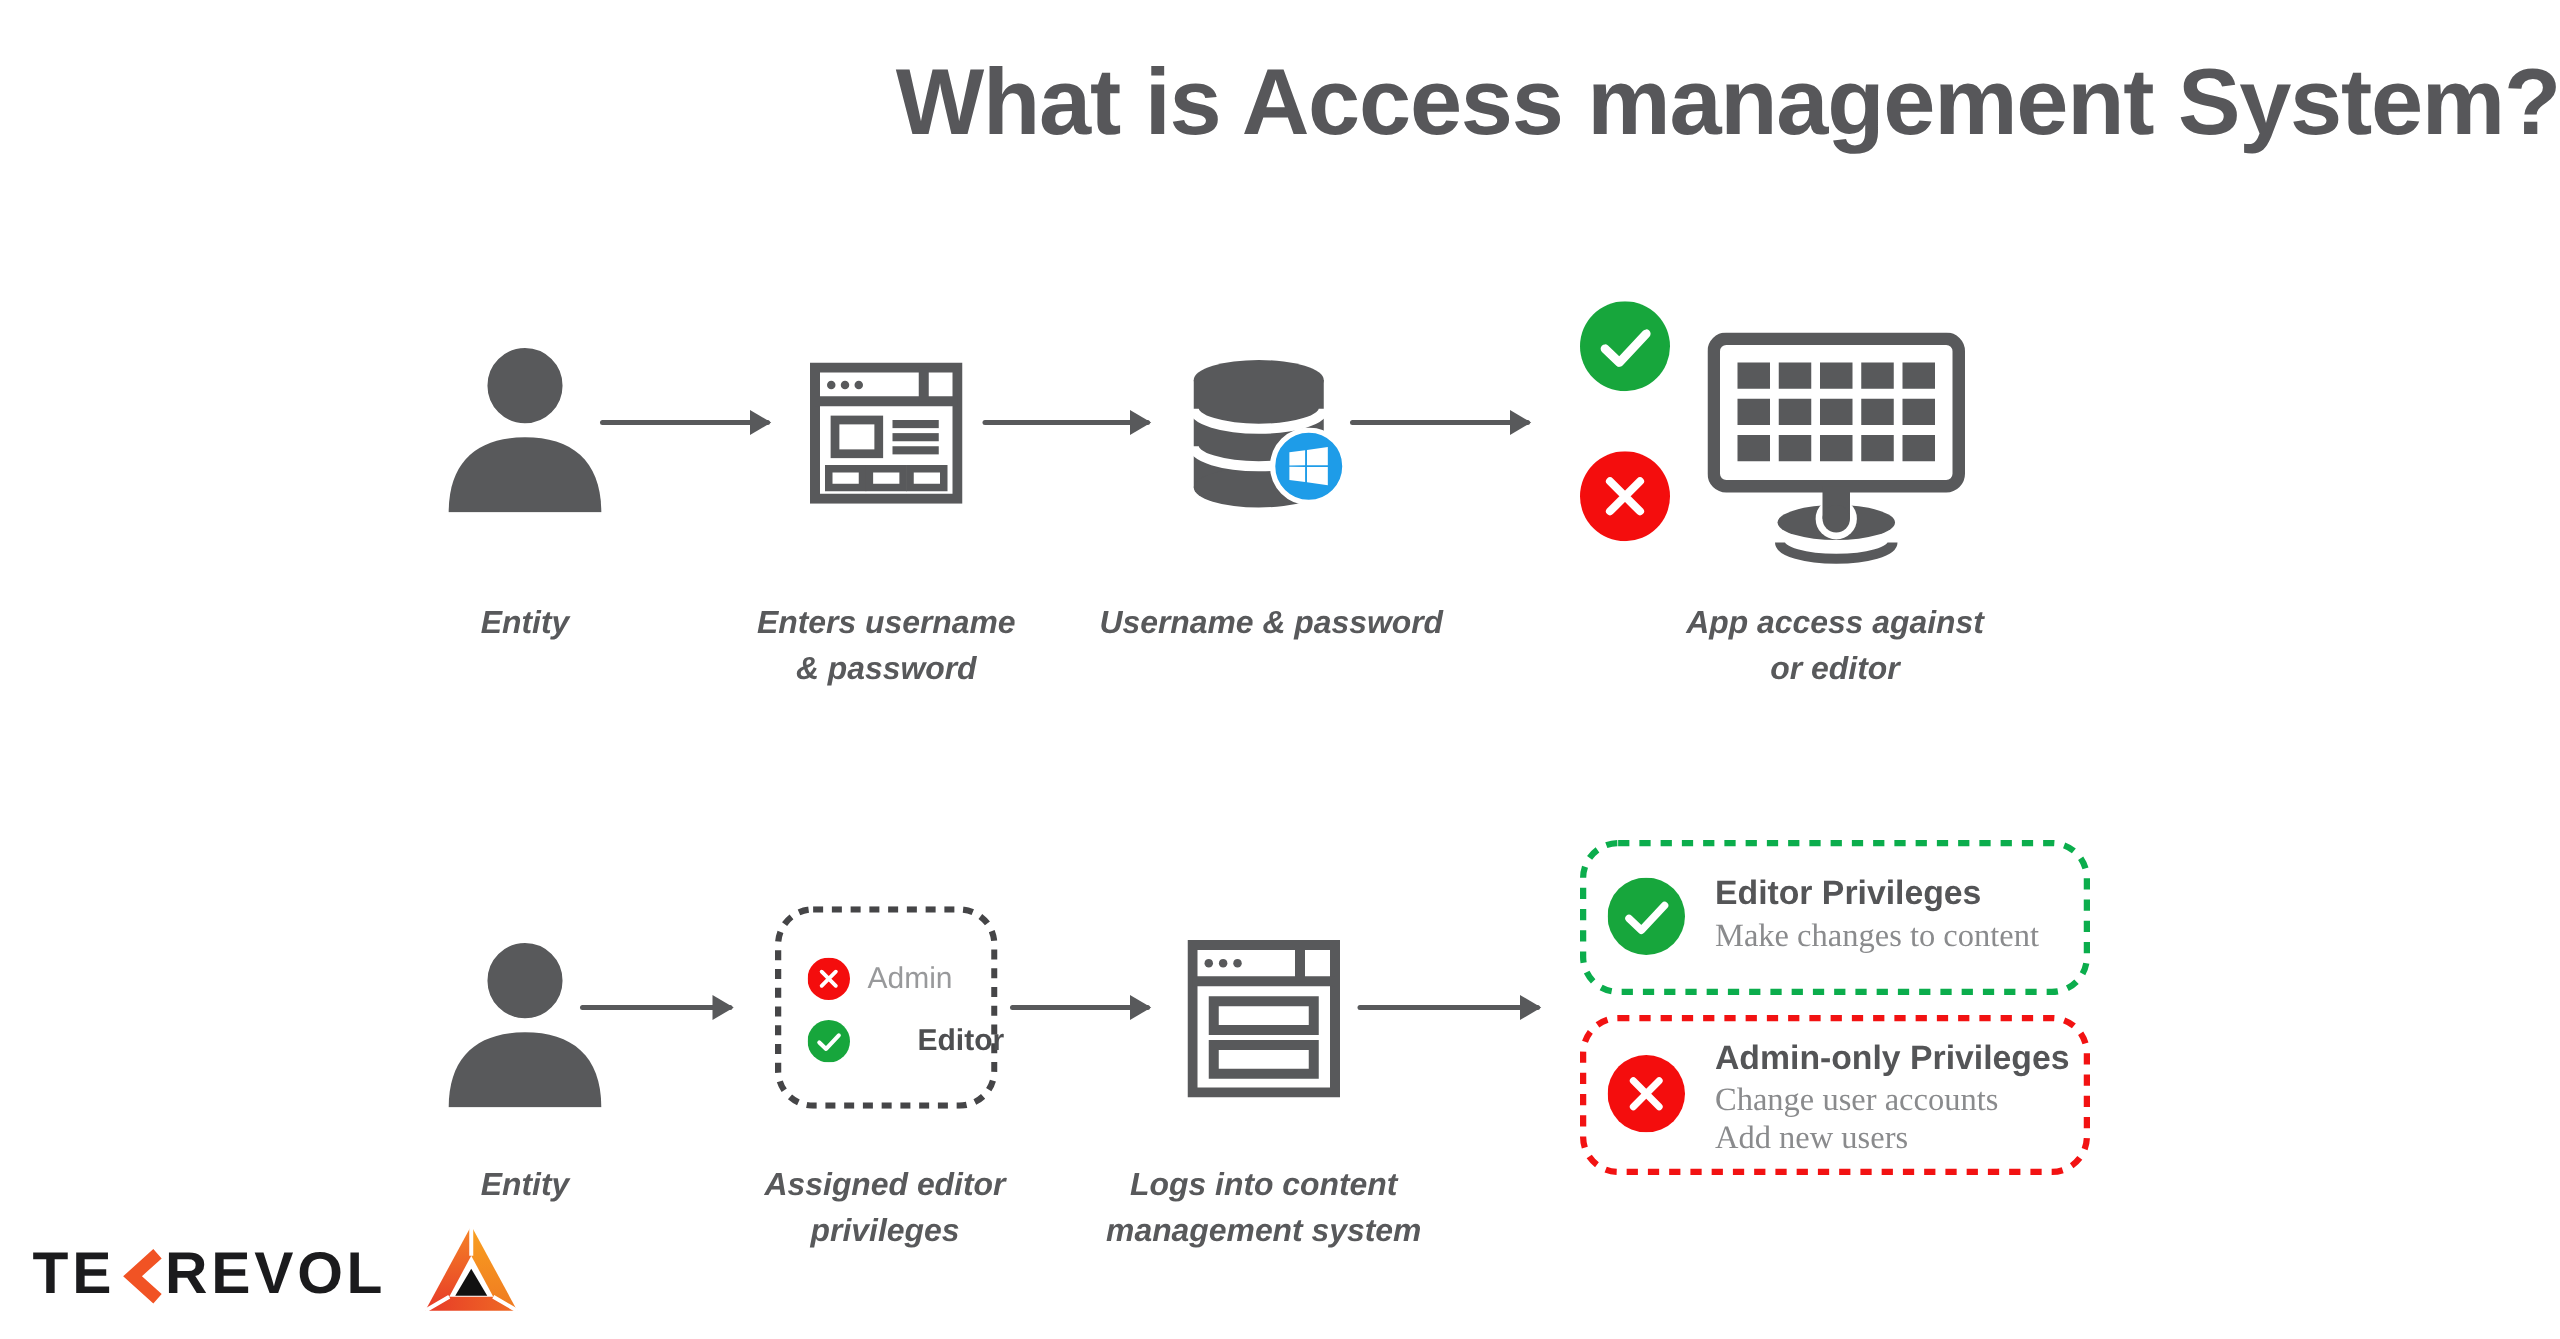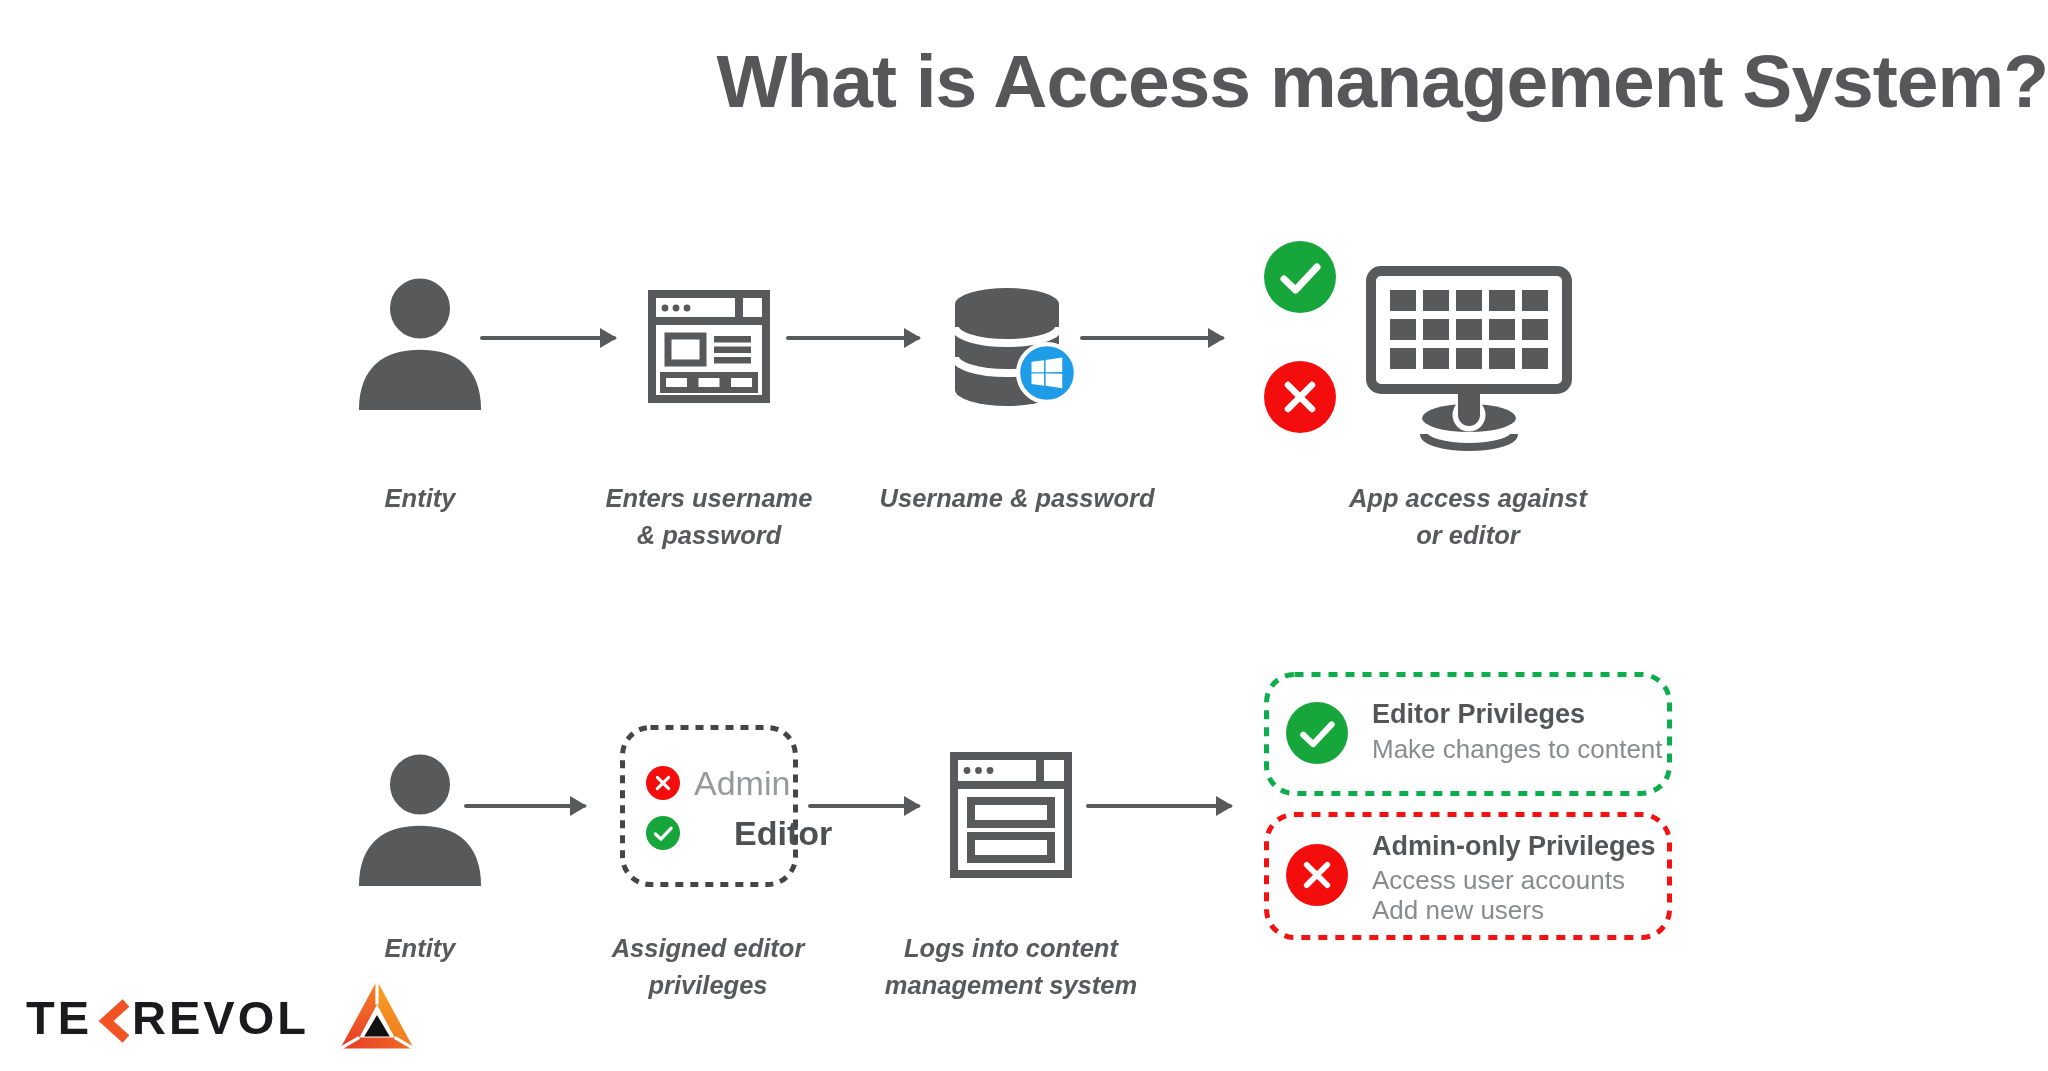--- a/index.html
+++ b/index.html
@@ -8,26 +8,26 @@
   .abs{position:absolute;}
   #title{position:absolute;left:0;top:38px;width:2048px;text-align:right;margin:0;
          font-size:75px;font-weight:bold;color:#57575a;letter-spacing:-1px;}
   .caption{position:absolute;text-align:center;font-weight:bold;font-size:25.5px;
            color:#58595B;line-height:37px;font-style:italic;}
   .arrow{position:absolute;height:4px;background:#58595B;border-radius:2px;}
   .arrow::after{content:"";position:absolute;right:-1px;top:-8px;width:0;height:0;
                 border-left:17px solid #58595B;border-top:10px solid transparent;
                 border-bottom:10px solid transparent;}
   .dash-border{position:absolute;left:0;top:0;}
-  .priv-label{position:absolute;font-size:34px;line-height:32px;}
+  .priv-label{position:absolute;font-size:24px;line-height:32px;}
   .priv-dim{color:#98999B;font-weight:normal;}
   .priv-strong{color:#4E4F51;font-weight:bold;margin-left:40px;}
   .card{position:absolute;}
   .card-title{position:absolute;font-size:27px;font-weight:bold;color:#545557;line-height:30px;}
-  .card-line{position:absolute;font-size:26px;color:#8A8B8D;line-height:30px;}
+  .card-line{position:absolute;font-size:26px;color:#8A8B8D;line-height:30px;font-family:Liberation Serif, serif;}
   #logo{position:absolute;left:26px;top:982px;display:flex;align-items:center;height:72px;}
   .logo-text{font-size:47px;font-weight:bold;color:#1b1b1d;letter-spacing:3px;line-height:72px;}
 </style>
 </head>
 <body>
 
 <div id="canvas">
 
   <svg width="0" height="0" style="position:absolute" aria-hidden="true">
     <defs>
@@ -197,21 +197,21 @@
   </div>
 
   <div class="card" style="left:1264px;top:812px;width:408px;height:128px">
     <svg class="dash-border" width="408" height="128">
       <rect x="2.5" y="2.5" width="403" height="123" rx="28" fill="none" stroke="#F21212" stroke-width="5" stroke-dasharray="9 8"></rect>
     </svg>
     <svg class="abs" style="left:22px;top:32px" width="62" height="62" viewBox="0 0 72 72">
         <use href="#sym-cross"></use>
       </svg>
     <div class="card-title" style="left:108px;top:19px">Admin-only Privileges</div>
-    <div class="card-line" style="left:108px;top:53px">Access user accounts</div>
+    <div class="card-line" style="left:108px;top:53px">Change user accounts</div>
     <div class="card-line" style="left:108px;top:83px">Add new users</div>
   </div>
 
   <div class="caption" style="left:270px;top:930px;width:300px">
     <div>Entity</div>
   </div>
   <div class="caption" style="left:533px;top:930px;width:350px">
     <div>Assigned editor</div>
     <div>privileges</div>
   </div>

